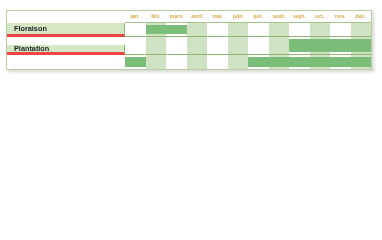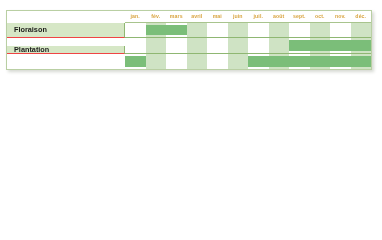--- a/index.html
+++ b/index.html
@@ -47,21 +47,21 @@
   
   .row-label{
     grid-column:1;
     display:flex; align-items:center;
     padding-left:7px;
     box-sizing:border-box;
     font-size:7.3px;
     font-weight:bold;
     color:#1d1d1b;
     background:#d6e7c6;
-    border-bottom:1px solid #ef4444;
+    border-bottom:3px solid #ef4444;
     border-right:1px solid #8fb772;
     line-height:1;
   }
   .row-label.last{ border-bottom:none; }
 
   
   .cell{
     position:relative;
     background:#ffffff;
     border-bottom:1px solid #8fb772;

